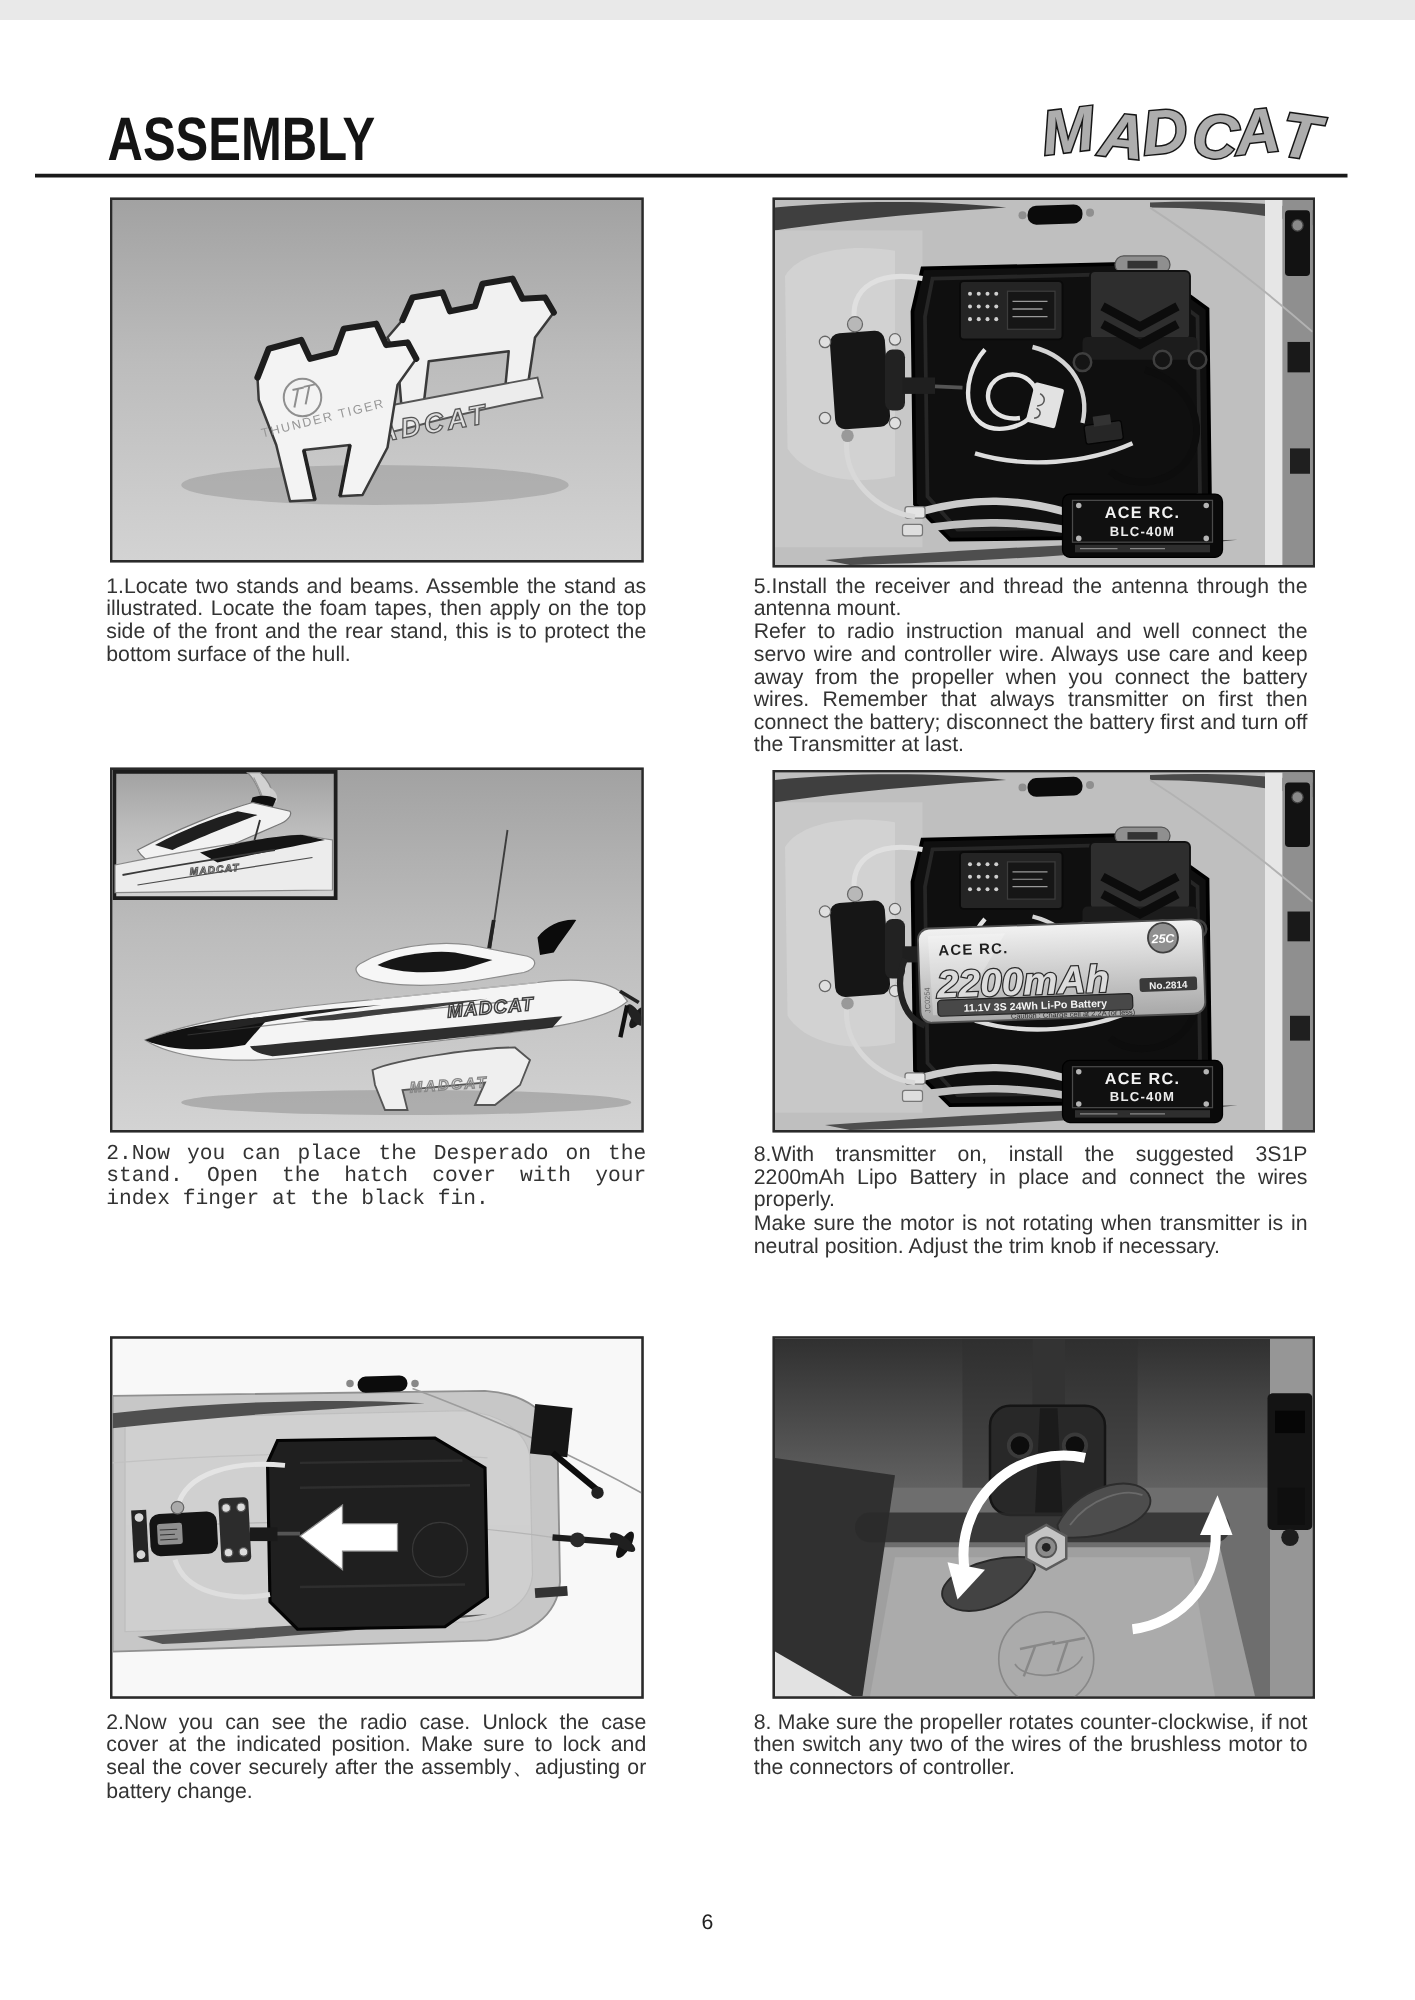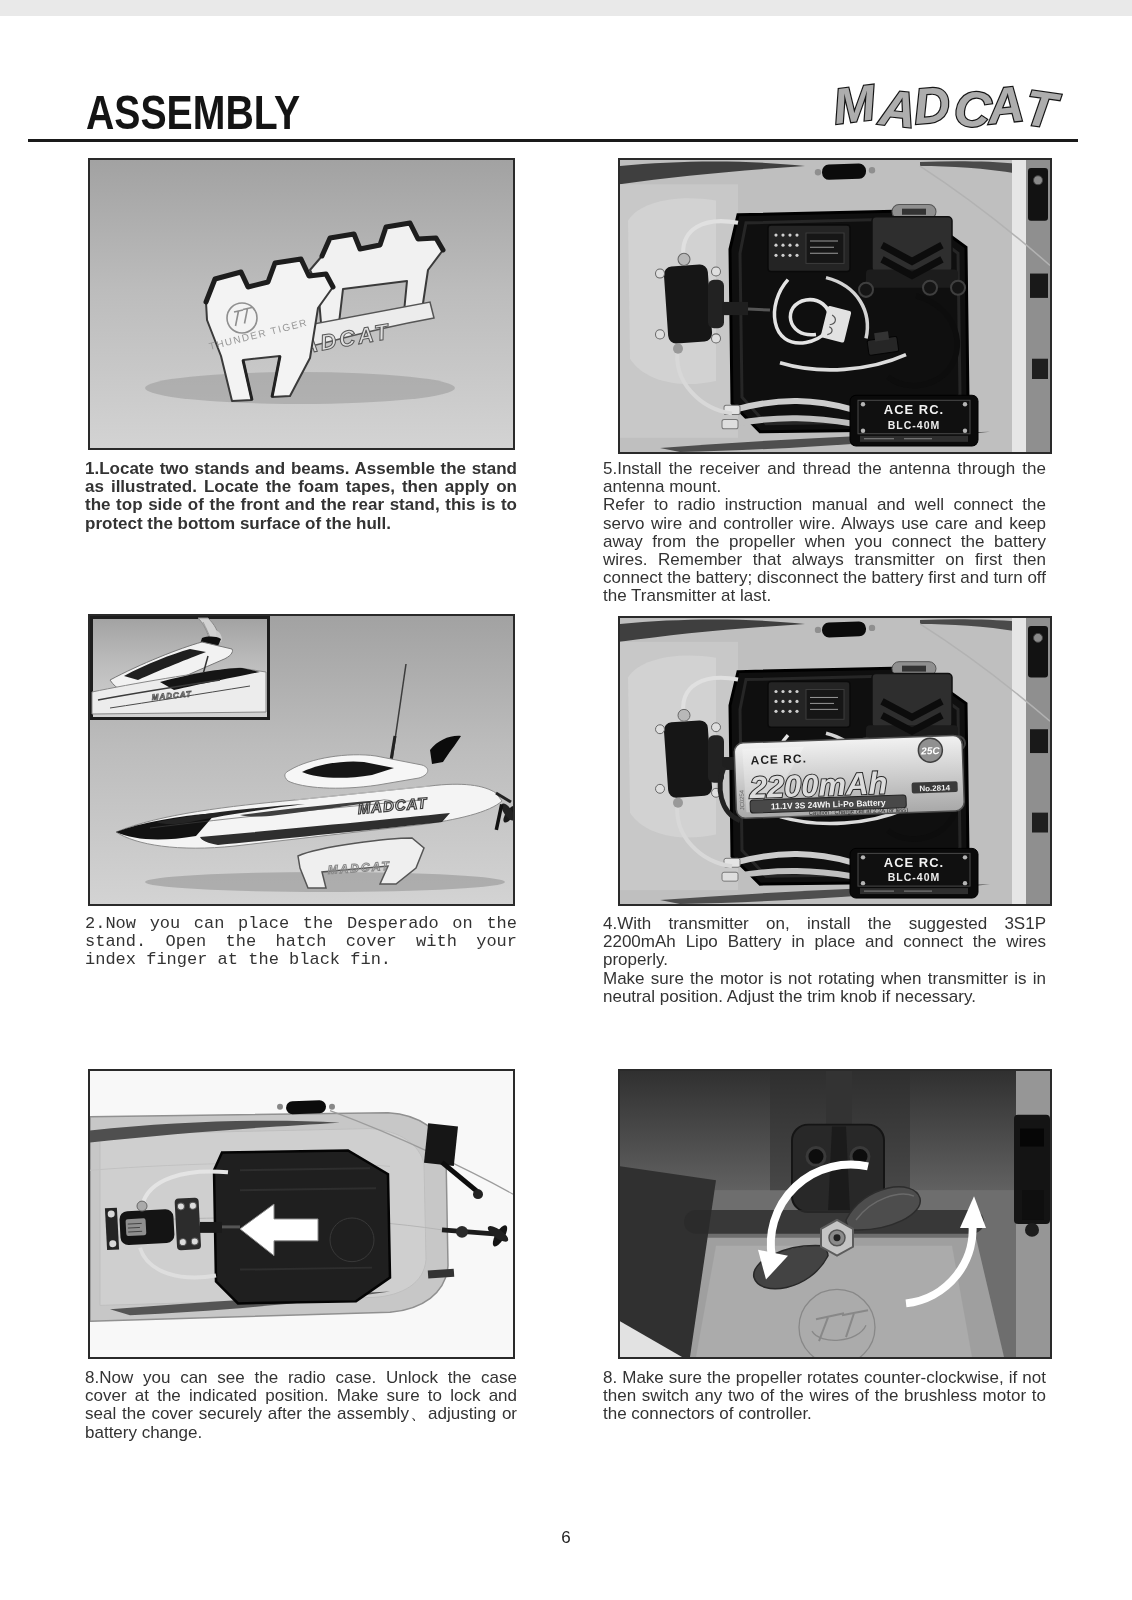--- a/index.html
+++ b/index.html
@@ -13,21 +13,21 @@
   .photo svg{display:block;width:100%;height:100%;}
   .caption{position:absolute;font-size:17px;line-height:18.2px;color:#333;text-align:justify;}
   .caption p{margin:0;}
   .pagenum{position:absolute;left:0;right:0;top:1512px;text-align:center;font-size:17px;color:#222;}
   .f1{left:88px;top:142px;width:427px;height:292px;}
   .f4{left:618px;top:142px;width:434px;height:296px;}
   .f2{left:88px;top:598px;width:427px;height:292px;}
   .f5{left:618px;top:600px;width:434px;height:290px;}
   .f3{left:88px;top:1053px;width:427px;height:290px;}
   .f6{left:618px;top:1053px;width:434px;height:290px;}
-  .c1{left:85px;top:444px;width:432px;font-weight:bold;}
+  .c1{left:85px;top:444px;width:432px;}
   .c4{left:603px;top:444px;width:443px;}
   .c2{left:85px;top:899px;width:432px;font-family:Liberation Mono, monospace;}
   .c5{left:603px;top:899px;width:443px;}
   .c3{left:85px;top:1353px;width:432px;}
   .c6{left:603px;top:1353px;width:443px;}
   text{font-family:"Liberation Sans",sans-serif;}
 </style>
 </head>
 <body>
 
@@ -362,24 +362,24 @@
     <p>1.Locate two stands and beams. Assemble the stand as illustrated. Locate the foam tapes, then apply on the top side of the front and the rear stand, this is to protect the bottom surface of the hull.</p>
   </div>
   <div class="caption c4">
     <p>5.Install the receiver and thread the antenna through the antenna mount.</p>
     <p>Refer to radio instruction manual and well connect the servo wire and controller wire. Always use care and keep away from the propeller when you connect the battery wires. Remember that always transmitter on first then connect the battery; disconnect the battery first and turn off the Transmitter at last.</p>
   </div>
   <div class="caption c2">
     <p>2.Now you can place the Desperado on the stand. Open the hatch cover with your index finger at the black fin.</p>
   </div>
   <div class="caption c5">
-    <p>4.With transmitter on, install the suggested 3S1P 2200mAh Lipo Battery in place and connect the wires properly.</p>
+    <p>8.With transmitter on, install the suggested 3S1P 2200mAh Lipo Battery in place and connect the wires properly.</p>
     <p>Make sure the motor is not rotating when transmitter is in neutral position. Adjust the trim knob if necessary.</p>
   </div>
   <div class="caption c3">
-    <p>8.Now you can see the radio case.  Unlock the case cover at the indicated position.  Make sure to lock and seal the cover securely after the assembly、adjusting or battery change.</p>
+    <p>2.Now you can see the radio case.  Unlock the case cover at the indicated position.  Make sure to lock and seal the cover securely after the assembly、adjusting or battery change.</p>
   </div>
   <div class="caption c6">
     <p>8. Make sure the propeller rotates counter-clockwise, if not then switch any two of the wires of the brushless motor to the connectors of controller.</p>
   </div>
 
   <div class="pagenum">6</div>
 </div>
 
 </body></html>

